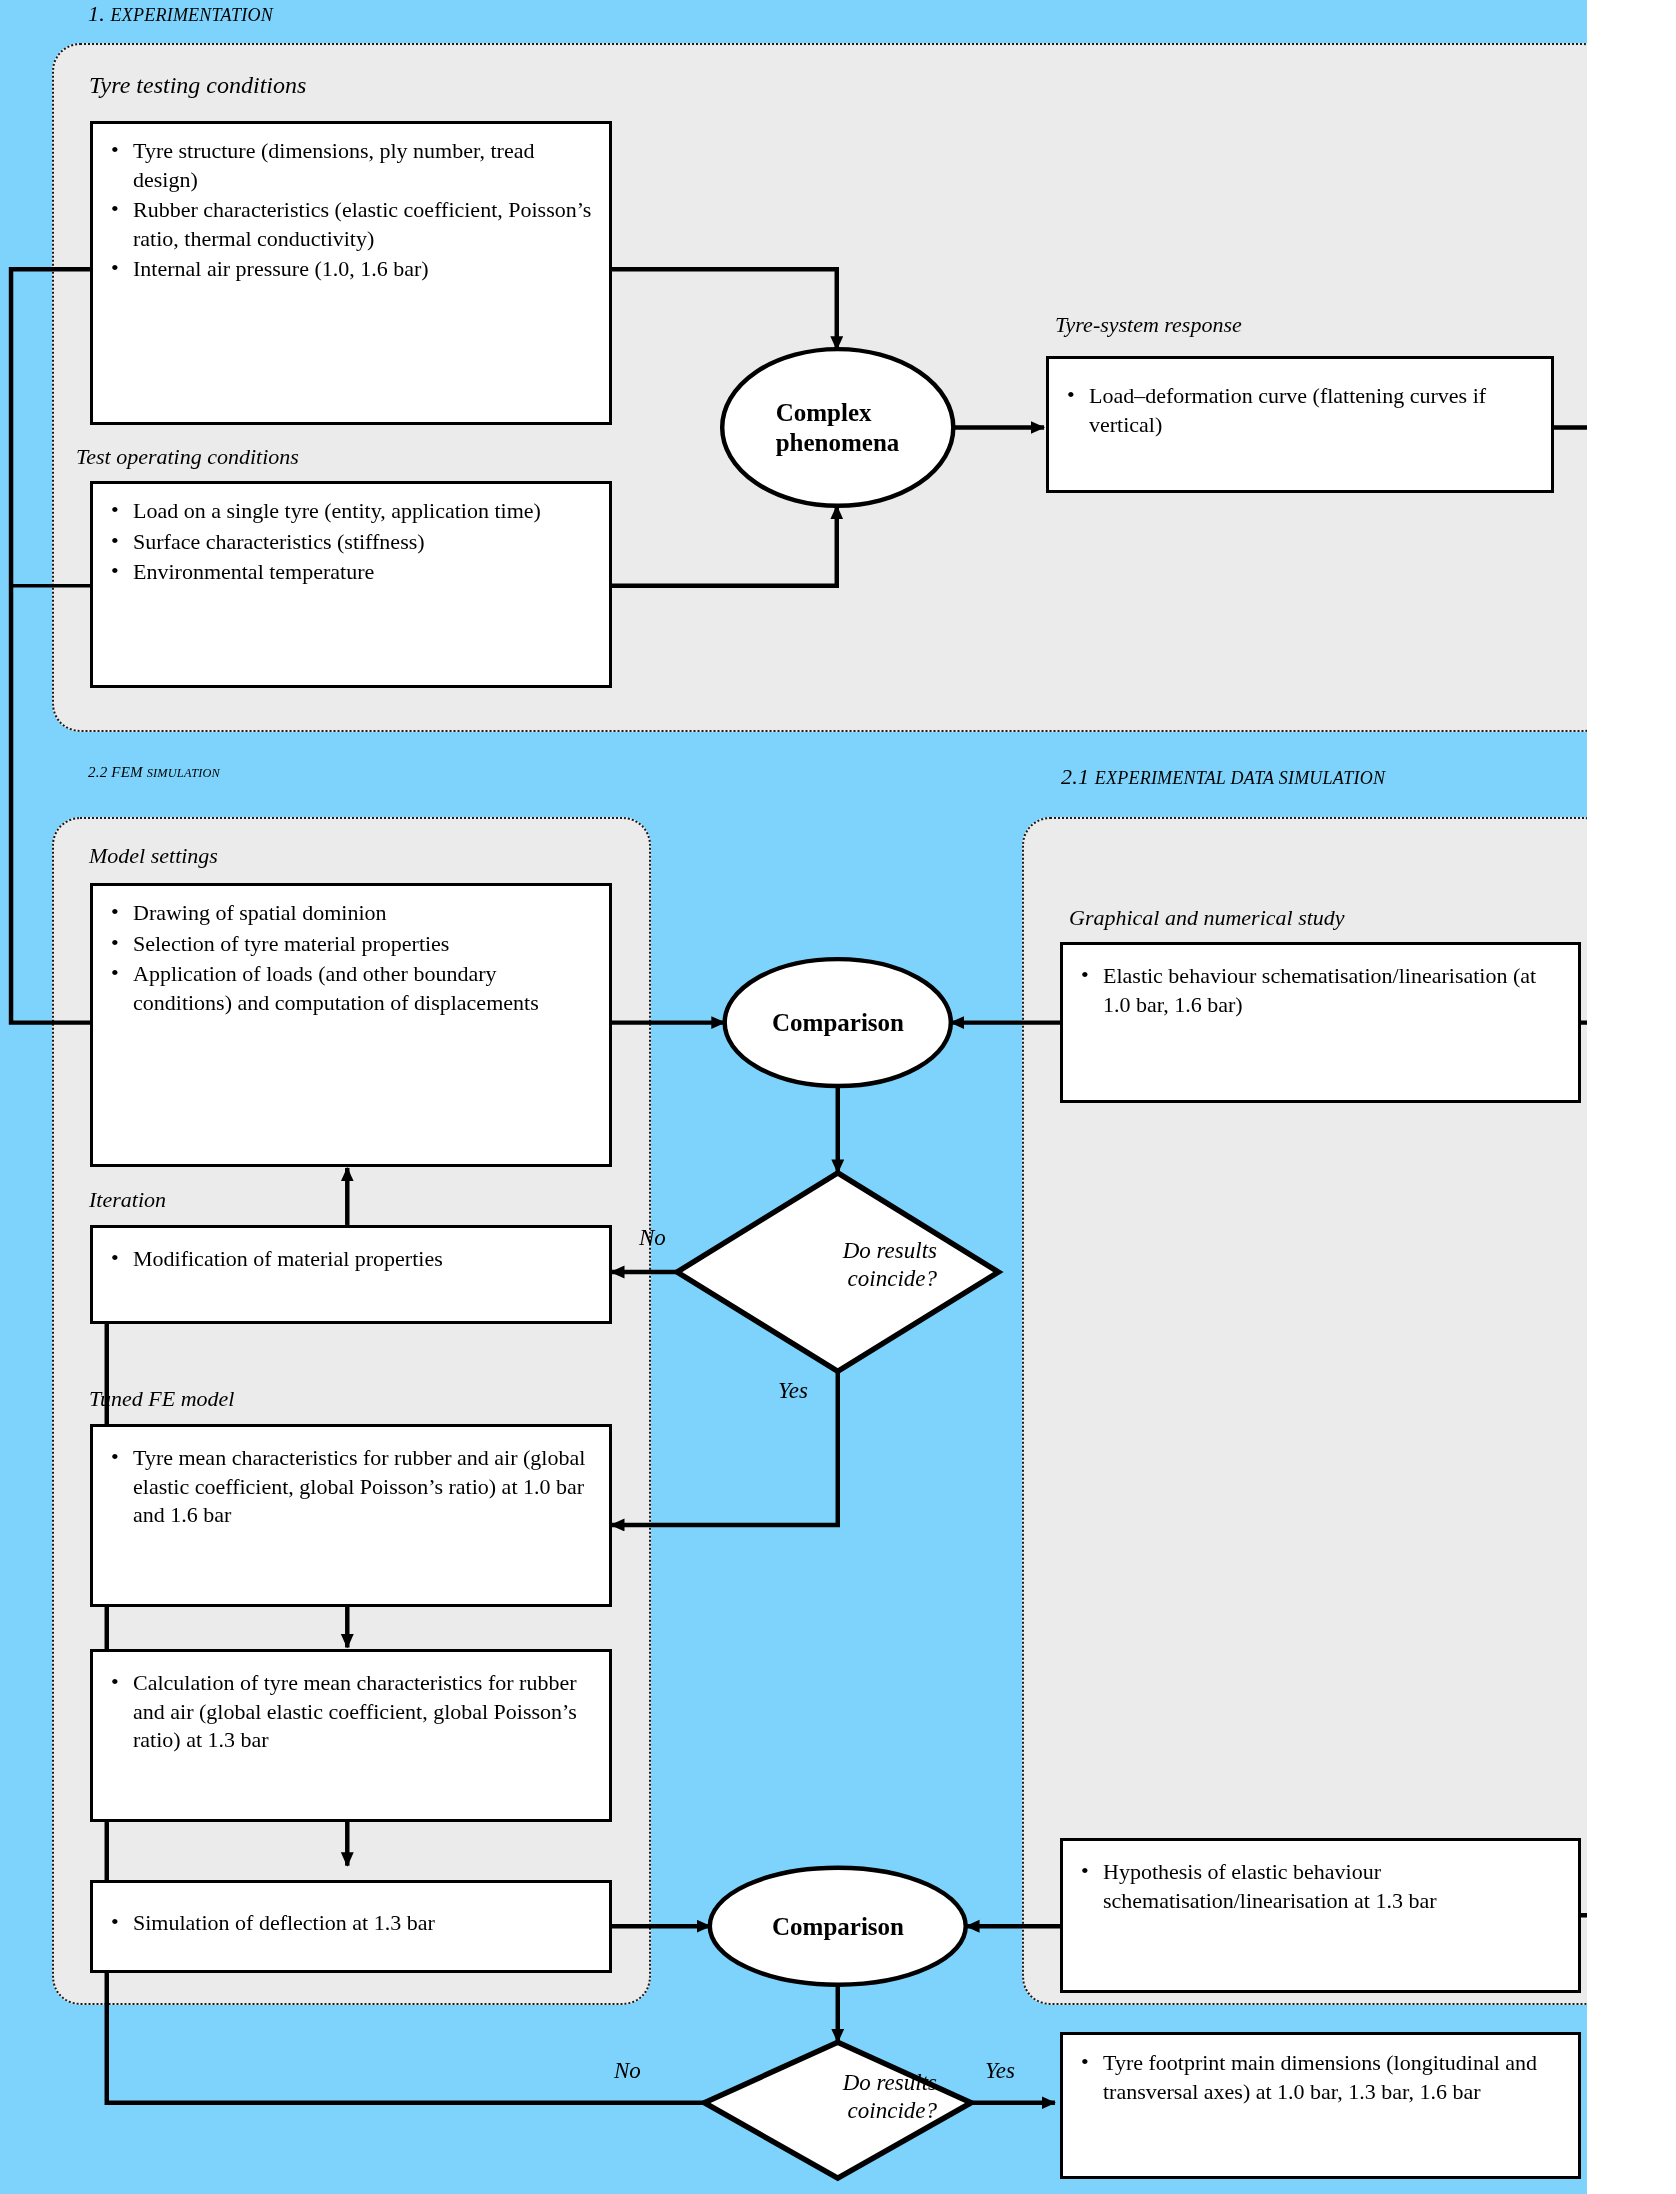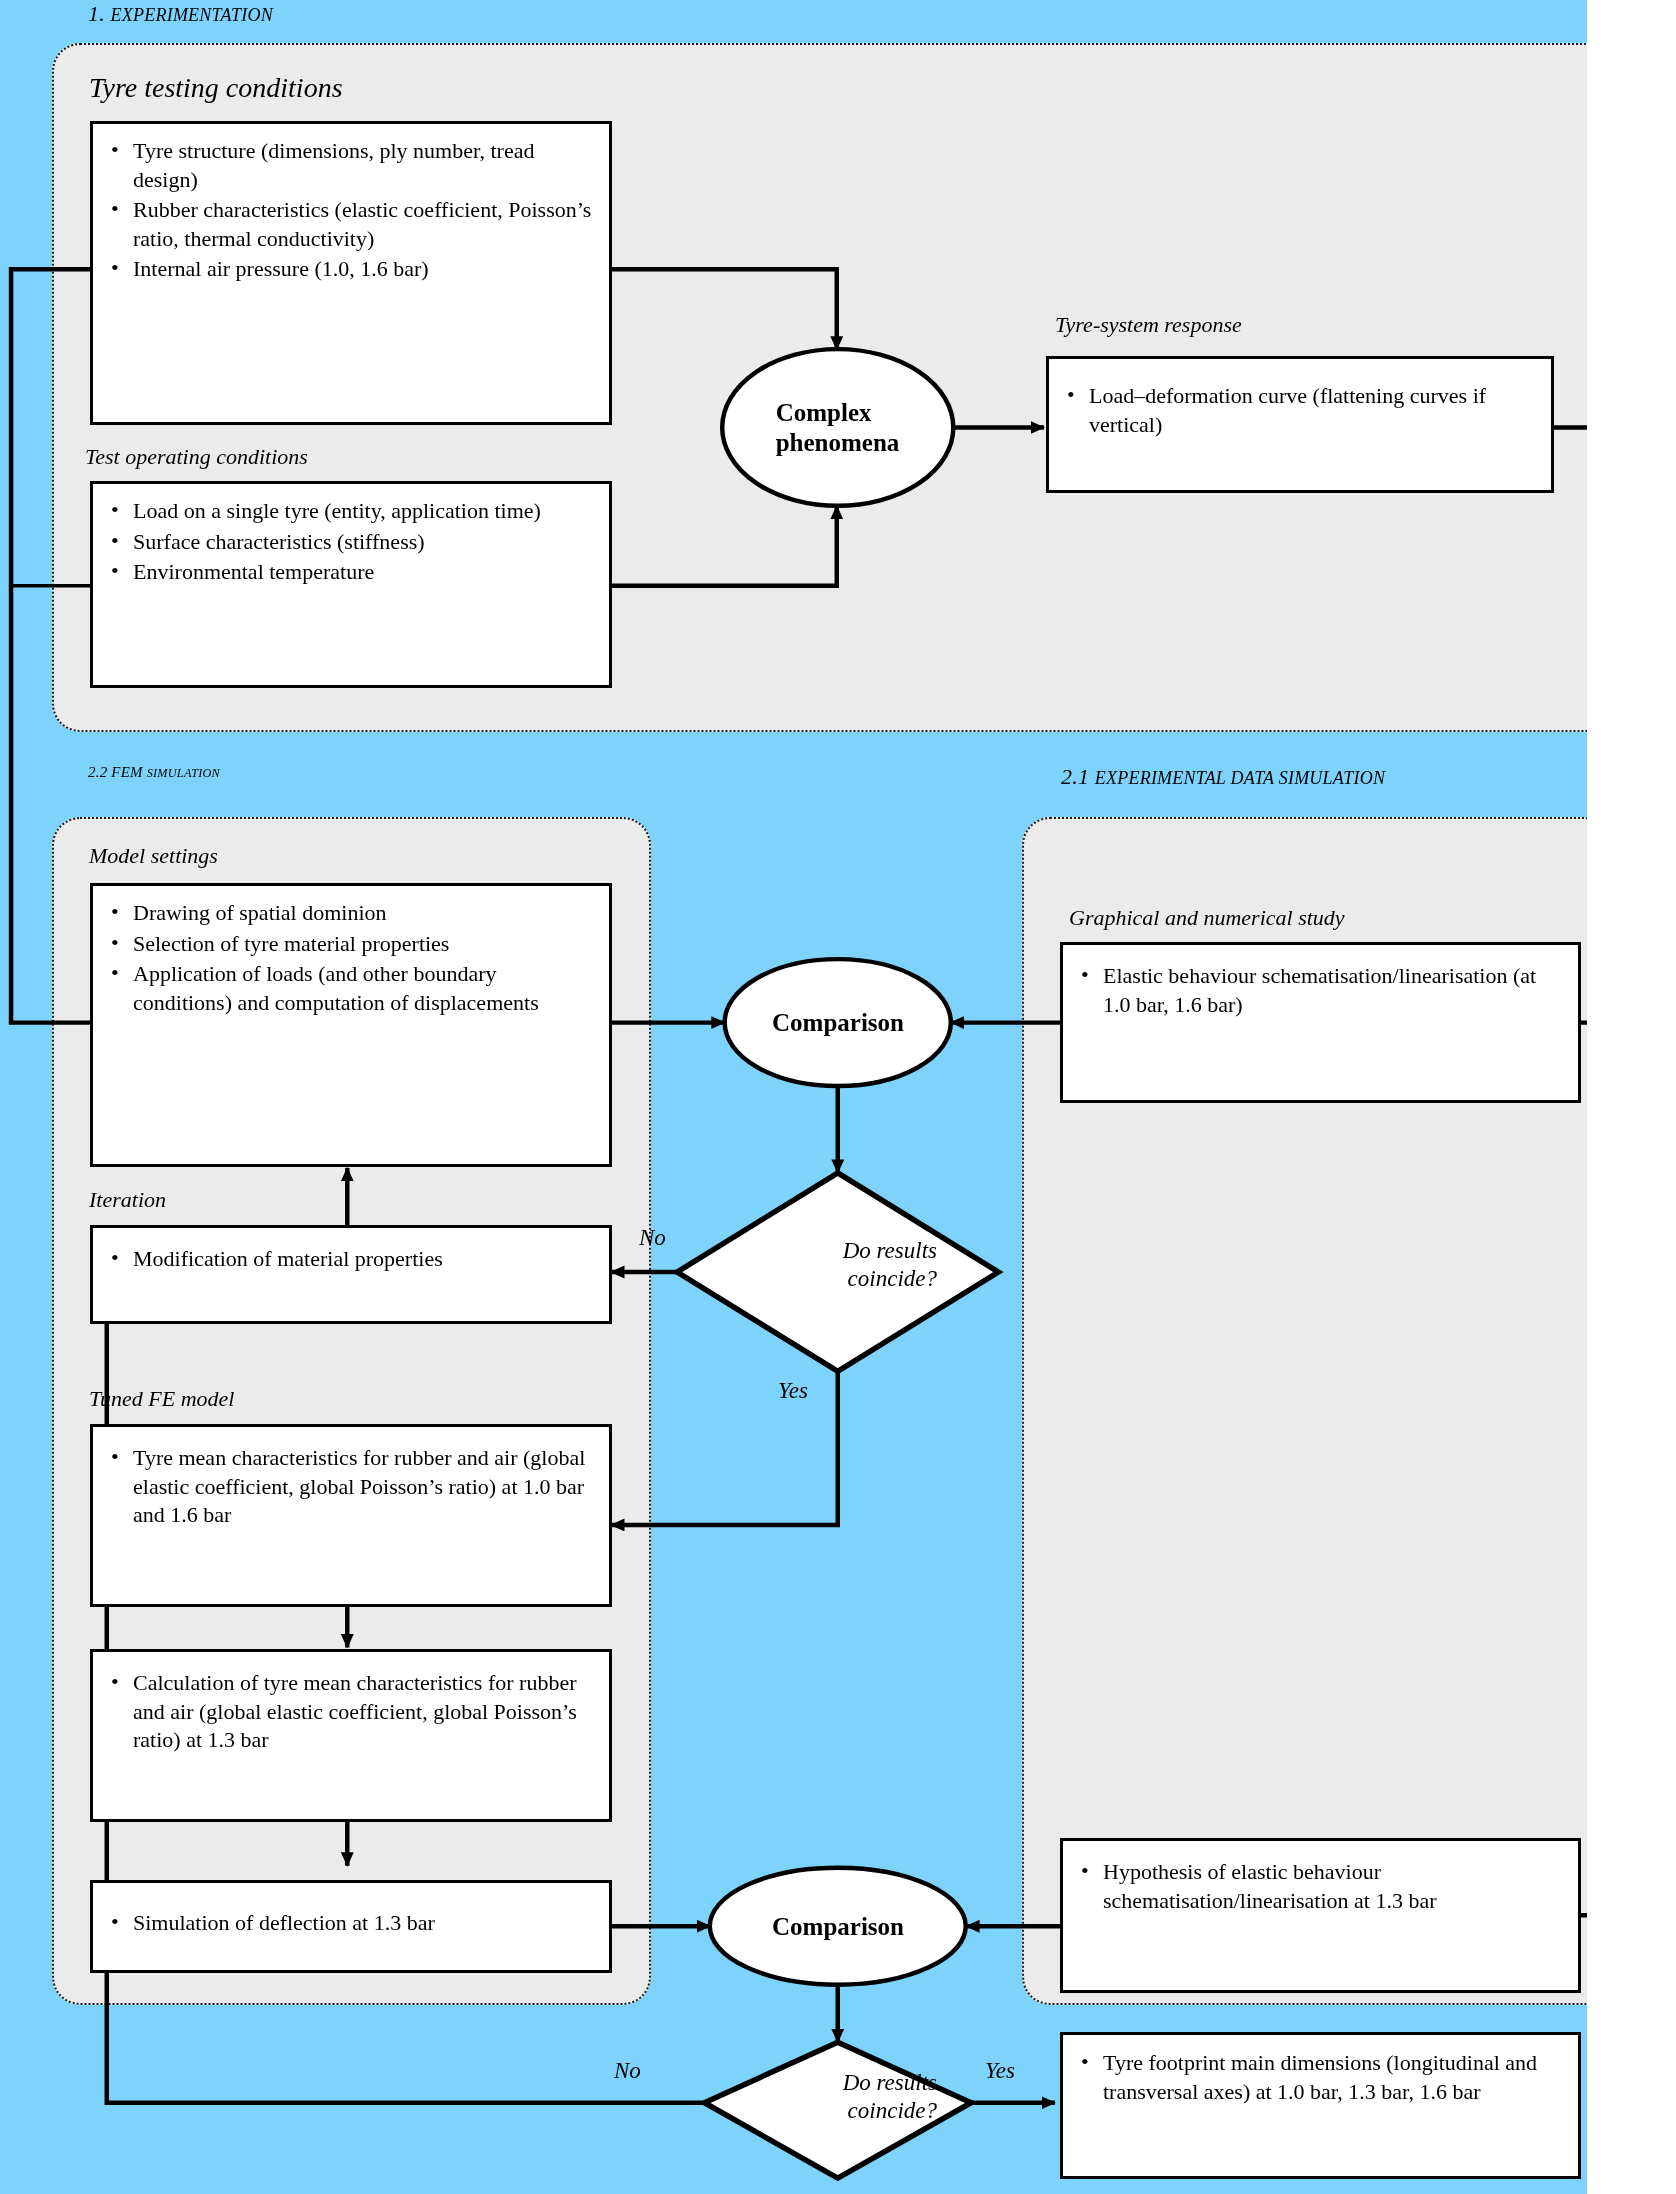--- a/index.html
+++ b/index.html
@@ -170,23 +170,23 @@
 
     <ellipse cx="1689" cy="2062" rx="228" ry="128" fill="#fff" stroke="#000" stroke-width="9"></ellipse>
 
     <ellipse cx="1689" cy="3884" rx="258" ry="118" fill="#fff" stroke="#000" stroke-width="9"></ellipse>
 
     <polygon points="1689,2365 2013,2565 1689,2765 1365,2565" fill="#fff" stroke="#000" stroke-width="11"></polygon>
 
     <polygon points="1689,4118 1958,4240 1689,4392 1420,4240" fill="#fff" stroke="#000" stroke-width="11"></polygon>
   </svg>
 
-  <div class="grp-label" style="left:89px; top:72px; font-size:28px;">Tyre testing conditions</div>
-
-  <div class="grp-label" style="left:85px; top:444px; font-size:22px;">Test operating conditions</div>
+  <div class="grp-label" style="left:89px; top:72px; font-size:24px;">Tyre testing conditions</div>
+
+  <div class="grp-label" style="left:76px; top:444px; font-size:22px;">Test operating conditions</div>
 
   <div class="grp-label" style="left:1055px; top:312px; font-size:22px;">Tyre-system response</div>
 
   <div class="grp-label" style="left:89px; top:843px; font-size:22px;">Model settings</div>
 
   <div class="grp-label" style="left:89px; top:1187px; font-size:22px;">Iteration</div>
 
   <div class="grp-label" style="left:89px; top:1386px; font-size:22px;">Tuned FE model</div>
 
   <div class="grp-label" style="left:1069px; top:905px; font-size:22px;">Graphical and numerical study</div>

